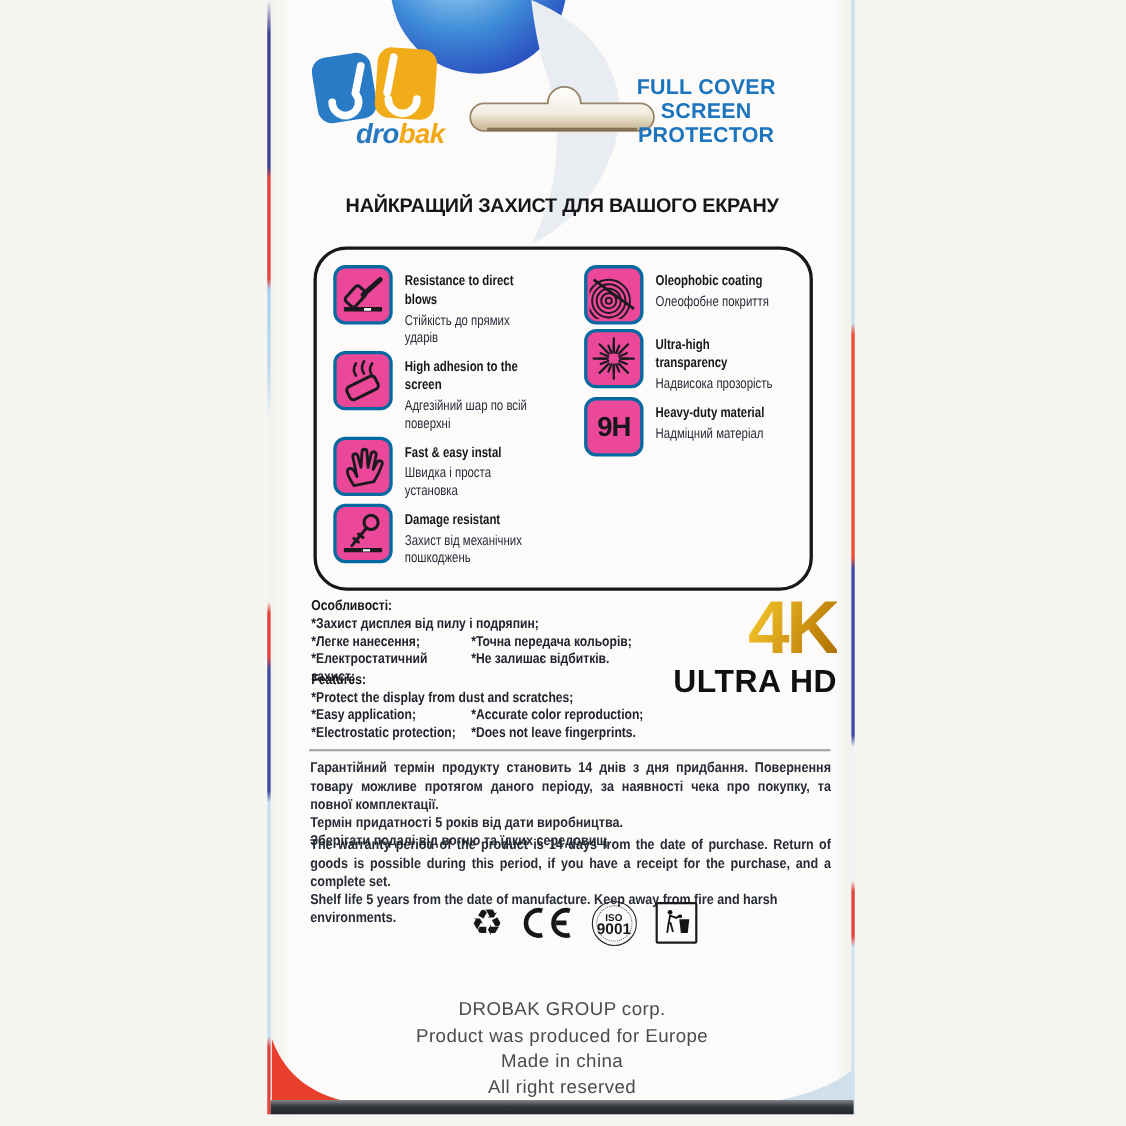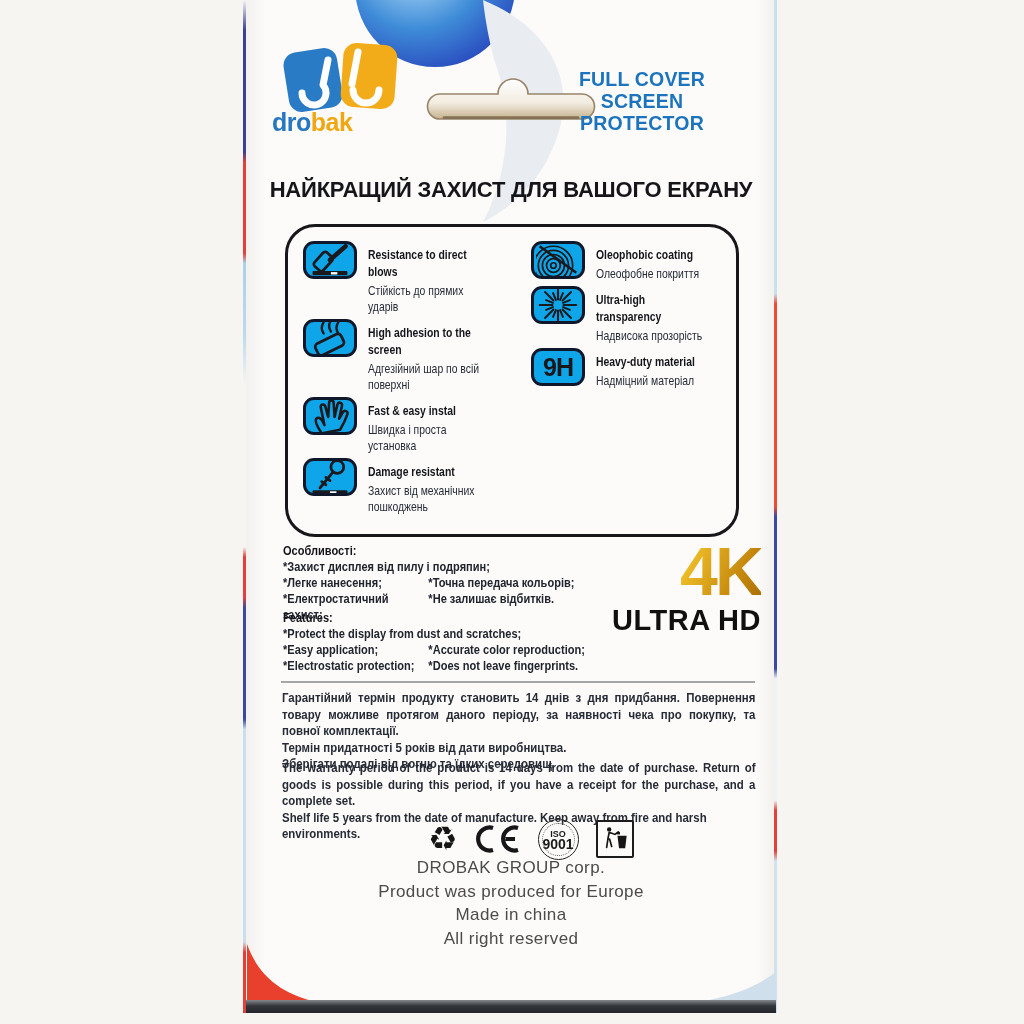--- a/index.html
+++ b/index.html
@@ -25,40 +25,40 @@
   .wedge{position:absolute;}
 
   
   .sphere{position:absolute;left:355px;top:-93px;width:160px;height:160px;border-radius:50%;
     background:radial-gradient(circle at 38% 32%,#d9edfa 0%,#8fc4ee 20%,#3f8cd8 48%,#2a4fc0 78%,#2b2fa8 100%);}
   .swoosh{position:absolute;left:455px;top:0;}
   .hole{position:absolute;left:424px;top:74px;}
 
   
   .logo{position:absolute;left:278px;top:38px;}
-  .logo-word{position:absolute;left:272px;top:108px;width:132px;text-align:left;
-    font-size:25px;font-weight:bold;letter-spacing:-.5px;}
+  .logo-word{position:absolute;left:272px;top:108px;width:132px;text-align:right;
+    font-size:25px;font-weight:bold;letter-spacing:-.5px;font-style:italic;}
   .logo-word .p1{color:#2678c1;}
   .logo-word .p2{color:#f0a712;}
   .tagline{position:absolute;left:546px;top:68px;width:192px;text-align:center;
     color:#1b74bd;font-weight:bold;font-size:19.5px;line-height:22px;letter-spacing:.2px;}
 
   .heading{position:absolute;left:246px;top:177px;width:530px;text-align:center;
-    font-size:22px;font-weight:800;letter-spacing:-.2px;color:#15151a;}
+    font-size:18px;font-weight:800;letter-spacing:-.2px;color:#15151a;}
 
   
   .panel{position:absolute;left:285px;top:224px;width:454px;height:313px;
     border:3px solid #17171b;border-radius:30px;box-sizing:border-box;}
   .pcol{position:absolute;top:14px;display:flex;flex-direction:column;gap:4px;}
   .pcol.l{left:15px;width:212px;}
   .pcol.r{left:243px;width:205px;}
   .feat{display:flex;align-items:flex-start;}
-  .ficon{flex:0 0 auto;width:54px;height:38px;border:3px solid #0f172a;border-radius:11px;
+  .ficon{flex:0 0 auto;width:54px;height:54px;border:3px solid #0369a1;border-radius:11px;
     box-sizing:border-box;display:flex;align-items:center;justify-content:center;
-    background:#0ea5e9;overflow:hidden;margin-right:11px;}
+    background:#ec4899;overflow:hidden;margin-right:11px;}
   .ficon svg{display:block;}
   .f9h{font-size:25px;font-weight:600;color:#17171b;letter-spacing:-1px;}
   .ftext{width:190px;transform:scaleX(.8);transform-origin:0 0;padding-top:5px;}
   .fen{font-size:13px;font-weight:700;color:#15161c;line-height:17px;}
   .fua{font-size:13px;font-weight:500;color:#262b38;line-height:16px;margin-top:3px;}
 
   
   .bullets{position:absolute;width:392px;transform:scaleX(.85);transform-origin:0 0;
     color:#20242e;font-size:13px;font-weight:600;line-height:16px;}
   .bullets.ua{left:283px;top:543px;}
@@ -88,21 +88,21 @@
   .cemark svg{display:block;}
   .iso{width:41px;height:41px;border-radius:50%;border:1.6px solid #242424;box-sizing:border-box;
     display:flex;flex-direction:column;align-items:center;justify-content:center;
     outline:1.5px dotted #5a5a5a;outline-offset:-5px;}
   .iso .t1{font-size:9px;font-weight:800;line-height:9px;color:#1a1a1a;}
   .iso .t2{font-size:14px;font-weight:800;line-height:10px;color:#1a1a1a;}
   .binbox{width:38px;height:38px;border:2.2px solid #1c1c1c;box-sizing:border-box;border-radius:2px;
     display:flex;align-items:center;justify-content:center;}
 
   
-  .footer{position:absolute;left:246px;top:856px;width:530px;text-align:center;
+  .footer{position:absolute;left:246px;top:906px;width:530px;text-align:center;
     color:#4b4b4b;font-size:17px;line-height:23.5px;letter-spacing:.4px;}
 </style>
 </head>
 <body>
 
 <div class="stage">
 
   <div class="box"></div>
   <div class="edge left"></div>
   <div class="edge right"></div>

